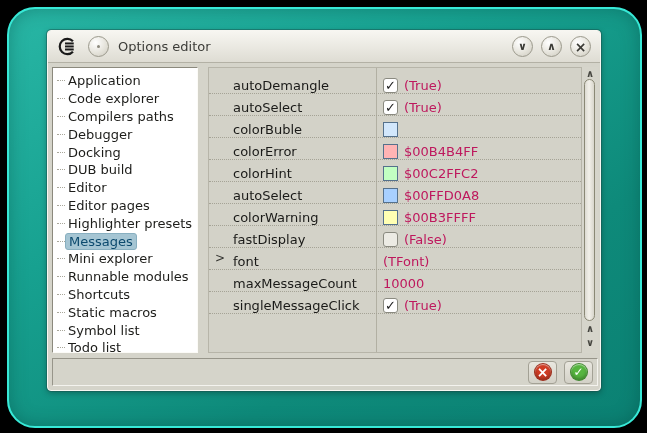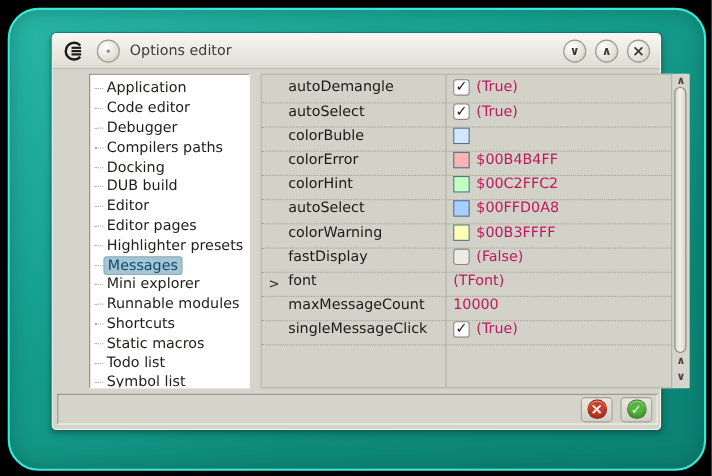--- a/index.html
+++ b/index.html
@@ -36,41 +36,41 @@
     width:21px;height:21px;border-radius:50%;
     background:radial-gradient(circle at 35% 30%,#ffffff,#e3e1d8 60%,#ccc9bf);
     border:1px solid #9b998c;box-sizing:border-box;
     display:flex;align-items:center;justify-content:center;
     color:#3b3b36;font-size:11px;font-weight:bold;line-height:1;
   }
   .menu-dot{width:3px;height:3px;border-radius:50%;background:#8a887c;}
   .win-title{flex:1;font-size:13px;color:#3c3c38;}
   .win-controls{display:flex;gap:8px;}
   
-  .content{position:absolute;left:4px;top:36px;width:546px;height:286px;display:flex;margin-left:29px;}
+  .content{position:absolute;left:4px;top:36px;width:546px;height:286px;display:flex;}
   .sidebar{
     width:146px;flex:0 0 146px;background:#fff;box-sizing:border-box;
     border:1px solid;border-color:#8b897d #fcfbf7 #fcfbf7 #8b897d;
     padding-top:4px;overflow:hidden;
   }
   .tree-item{height:17.8px;display:flex;align-items:center;padding-left:4px;cursor:default;}
   .twig{width:8px;border-top:1px dotted #a9a79b;margin-right:3px;flex:0 0 auto;}
   .tree-label{font-size:13px;color:#1d1d1a;white-space:nowrap;}
   .tree-label.selected{
     background:#a5c5d3;border:1px solid #88afc0;border-radius:3px;
     padding:0 3px;margin-left:-3px;color:#0c4a6e;
   }
   .splitter{width:10px;flex:0 0 10px;}
   .grid{
     flex:1;position:relative;background:#d3d2c8;box-sizing:border-box;
     border:1px solid #b7b5a9;overflow:hidden;
   }
   .grid-divider{position:absolute;left:167px;top:0;bottom:0;border-left:1px solid #b2b0a3;}
   .rows{position:absolute;left:0;top:4px;right:0;}
-  .prow{height:22px;display:flex;align-items:flex-start;padding-left:24px;
+  .prow{height:22px;display:flex;align-items:flex-end;padding-left:24px;
     border-bottom:1px dotted #a5a396;box-sizing:border-box;}
   .pname{flex:0 0 143px;font-size:13px;color:#1a1a18;white-space:nowrap;overflow:hidden;}
   .pvalue{flex:1;display:flex;align-items:center;padding-left:7px;gap:6px;}
   .checkbox{
     width:15px;height:15px;flex:0 0 15px;box-sizing:border-box;
     background:#fff;border:1px solid #8a8a80;border-radius:3px;
     color:#1c1c1c;font-size:13px;font-weight:bold;line-height:13px;text-align:center;
   }
   .swatch{width:15px;height:15px;flex:0 0 15px;box-sizing:border-box;border:1px solid #55718c;}
   .vtext{font-size:13px;color:#be185d;white-space:nowrap;}
@@ -141,32 +141,32 @@
 
   <div class="content">
 
     <div class="sidebar">
       <div class="tree-item">
           <span class="twig"></span>
           <span class="tree-label">Application</span>
         </div>
       <div class="tree-item">
           <span class="twig"></span>
-          <span class="tree-label">Code editor</span>
+          <span class="tree-label">Code explorer</span>
+        </div>
+      <div class="tree-item">
+          <span class="twig"></span>
+          <span class="tree-label">Compilers paths</span>
         </div>
       <div class="tree-item">
           <span class="twig"></span>
           <span class="tree-label">Debugger</span>
         </div>
       <div class="tree-item">
           <span class="twig"></span>
-          <span class="tree-label">Compilers paths</span>
-        </div>
-      <div class="tree-item">
-          <span class="twig"></span>
           <span class="tree-label">Docking</span>
         </div>
       <div class="tree-item">
           <span class="twig"></span>
           <span class="tree-label">DUB build</span>
         </div>
       <div class="tree-item">
           <span class="twig"></span>
           <span class="tree-label">Editor</span>
         </div>
@@ -193,25 +193,25 @@
       <div class="tree-item">
           <span class="twig"></span>
           <span class="tree-label">Shortcuts</span>
         </div>
       <div class="tree-item">
           <span class="twig"></span>
           <span class="tree-label">Static macros</span>
         </div>
       <div class="tree-item">
           <span class="twig"></span>
+          <span class="tree-label">Symbol list</span>
+        </div>
+      <div class="tree-item">
+          <span class="twig"></span>
           <span class="tree-label">Todo list</span>
-        </div>
-      <div class="tree-item">
-          <span class="twig"></span>
-          <span class="tree-label">Symbol list</span>
         </div>
     </div>
 
     <div class="splitter"></div>
 
     <div class="grid">
       <div class="grid-divider"></div>
       <span class="gutter-arrow">&gt;</span>
       <div class="rows">
 

